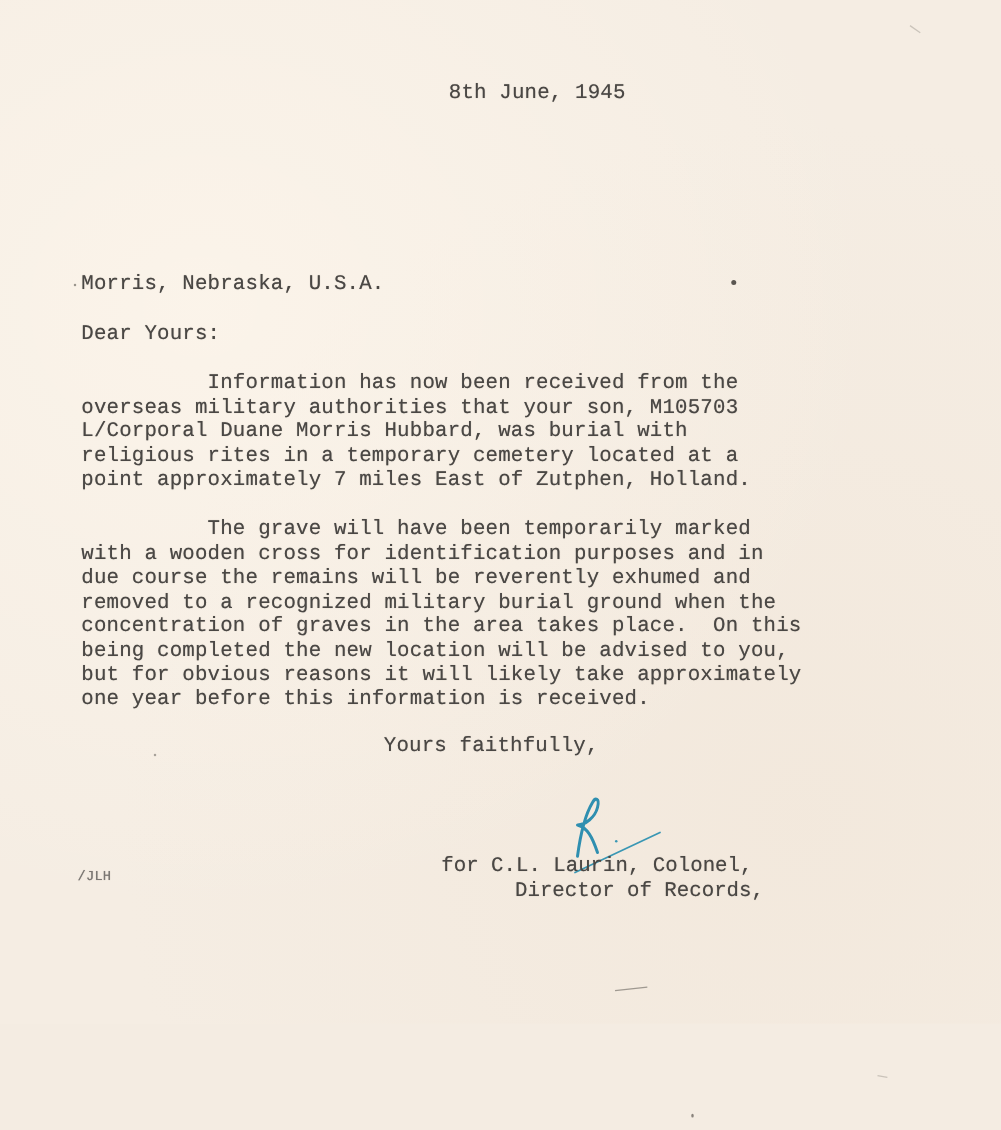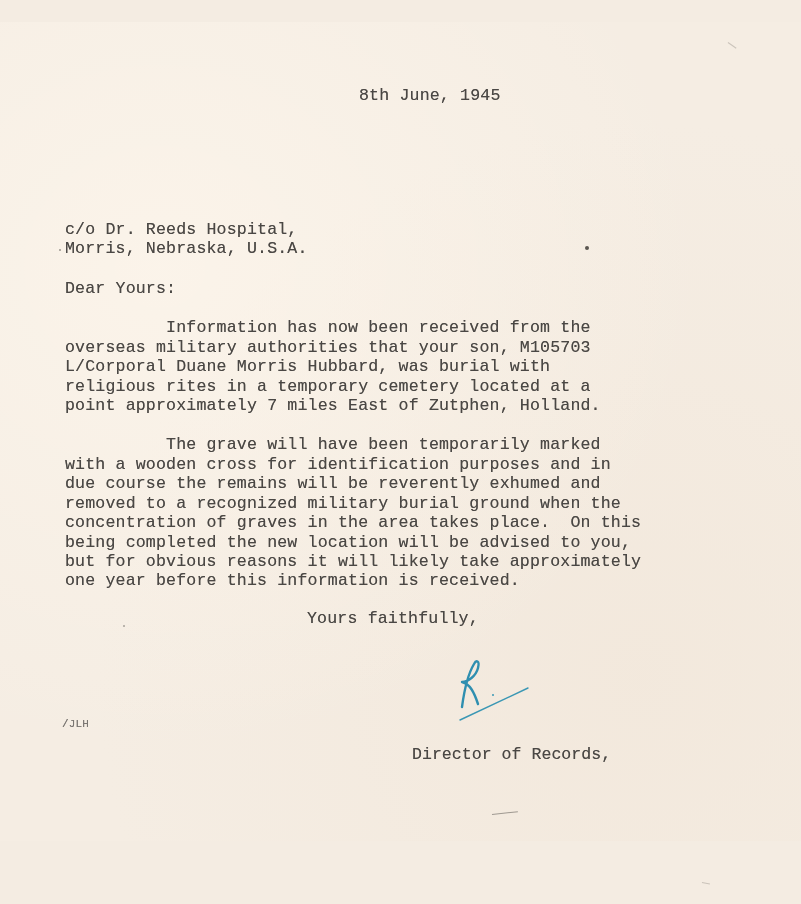--- a/index.html
+++ b/index.html
@@ -15,41 +15,40 @@
     .page {
       position: relative;
       width: 801px;
       height: 819px;
       background:
         radial-gradient(ellipse at 20% 30%, rgba(255,248,238,0.6), rgba(255,248,238,0) 60%),
         radial-gradient(ellipse at 80% 80%, rgba(240,228,214,0.5), rgba(240,228,214,0) 60%),
         #f5ede3;
       font-family: "Liberation Mono", "DejaVu Sans Mono", monospace;
       color: #4a4744;
-      margin-top: 22px;
     }
     .line {
       position: absolute;
       white-space: pre;
       font-size: 16.6px;
       line-height: 19px;
       letter-spacing: 0.15px;
       text-shadow: 0 0 0.6px rgba(60,58,55,0.55);
     }
     .date { left: 359px; top: 64px; }
     .addr { left: 65px; }
     .a1 { top: 179px; }
     .a2 { top: 198px; }
     .a3 { top: 217px; }
     .salutation { left: 65px; top: 257px; }
     .p { left: 65px; }
     .closing { left: 307px; top: 587px; }
     .sigblock { position: absolute; white-space: pre; font-size: 16.6px; line-height: 19px; text-shadow: 0 0 0.6px rgba(60,58,55,0.55); }
     .s1 { left: 353px; top: 683px; }
-    .s2 { left: 412px; top: 723px; }
+    .s2 { left: 412px; top: 703px; }
     .s3 { left: 399px; top: 722px; }
     .initials { left: 62px; top: 693px; color: #7a7672; font-size: 11px; }
     .signature {
       position: absolute;
       left: 440px;
       top: 630px;
       width: 100px;
       height: 70px;
     }
     .speck {
@@ -64,21 +63,20 @@
       transform-origin: left center;
     }
   </style>
 </head>
 <body>
 
 <div class="page">
 
   <div class="line date">8th June, 1945</div>
 
-  <div class="line addr a2">c/o Dr. Reeds Hospital,</div>
   <div class="line addr a3">Morris, Nebraska, U.S.A.</div>
 
   <div class="line salutation">Dear Yours:</div>
 
   <div>
     <div class="line p" style="top:296px">          Information has now been received from the</div>
     <div class="line p" style="top:316px">overseas military authorities that your son, M105703</div>
     <div class="line p" style="top:335px">L/Corporal Duane Morris Hubbard, was burial with</div>
     <div class="line p" style="top:355px">religious rites in a temporary cemetery located at a</div>
     <div class="line p" style="top:374px">point approximately 7 miles East of Zutphen, Holland.</div>
@@ -96,20 +94,21 @@
   </div>
 
   <div class="line closing">Yours faithfully,</div>
 
   <svg class="signature" viewBox="0 0 100 70">
     <path d="M22 55 C 24 40, 28 22, 34 12 C 36 8, 40 8, 38 16 C 36 24, 28 30, 22 30 C 30 32, 34 40, 38 52" fill="none" stroke="#2f8fb0" stroke-width="2.4" stroke-linecap="round" stroke-linejoin="round"></path>
     <path d="M20 68 L 88 36" fill="none" stroke="#3a97b4" stroke-width="1.4" stroke-linecap="round"></path>
     <circle cx="53" cy="43" r="1" fill="#3a97b4"></circle>
   </svg>
 
+  <div class="sigblock s1">for C.L. Laurin, Colonel,</div>
   <div class="sigblock s2">Director of Records,</div>
 
   <div class="line initials">/JLH</div>
 
   <div class="speck" style="left:585px;top:224px;width:4px;height:4px;"></div>
   <div class="speck" style="left:59px;top:227px;width:2px;height:2px;opacity:.6"></div>
   <div class="speck" style="left:553px;top:891px;width:2px;height:3px;opacity:.7"></div>
   <div class="speck" style="left:123px;top:603px;width:2px;height:2px;opacity:.5"></div>
   <div class="fiber" style="left:492px;top:792px;width:26px;transform:rotate(-6deg);"></div>
   <div class="fiber" style="left:728px;top:20px;width:10px;transform:rotate(35deg);opacity:.5"></div>

